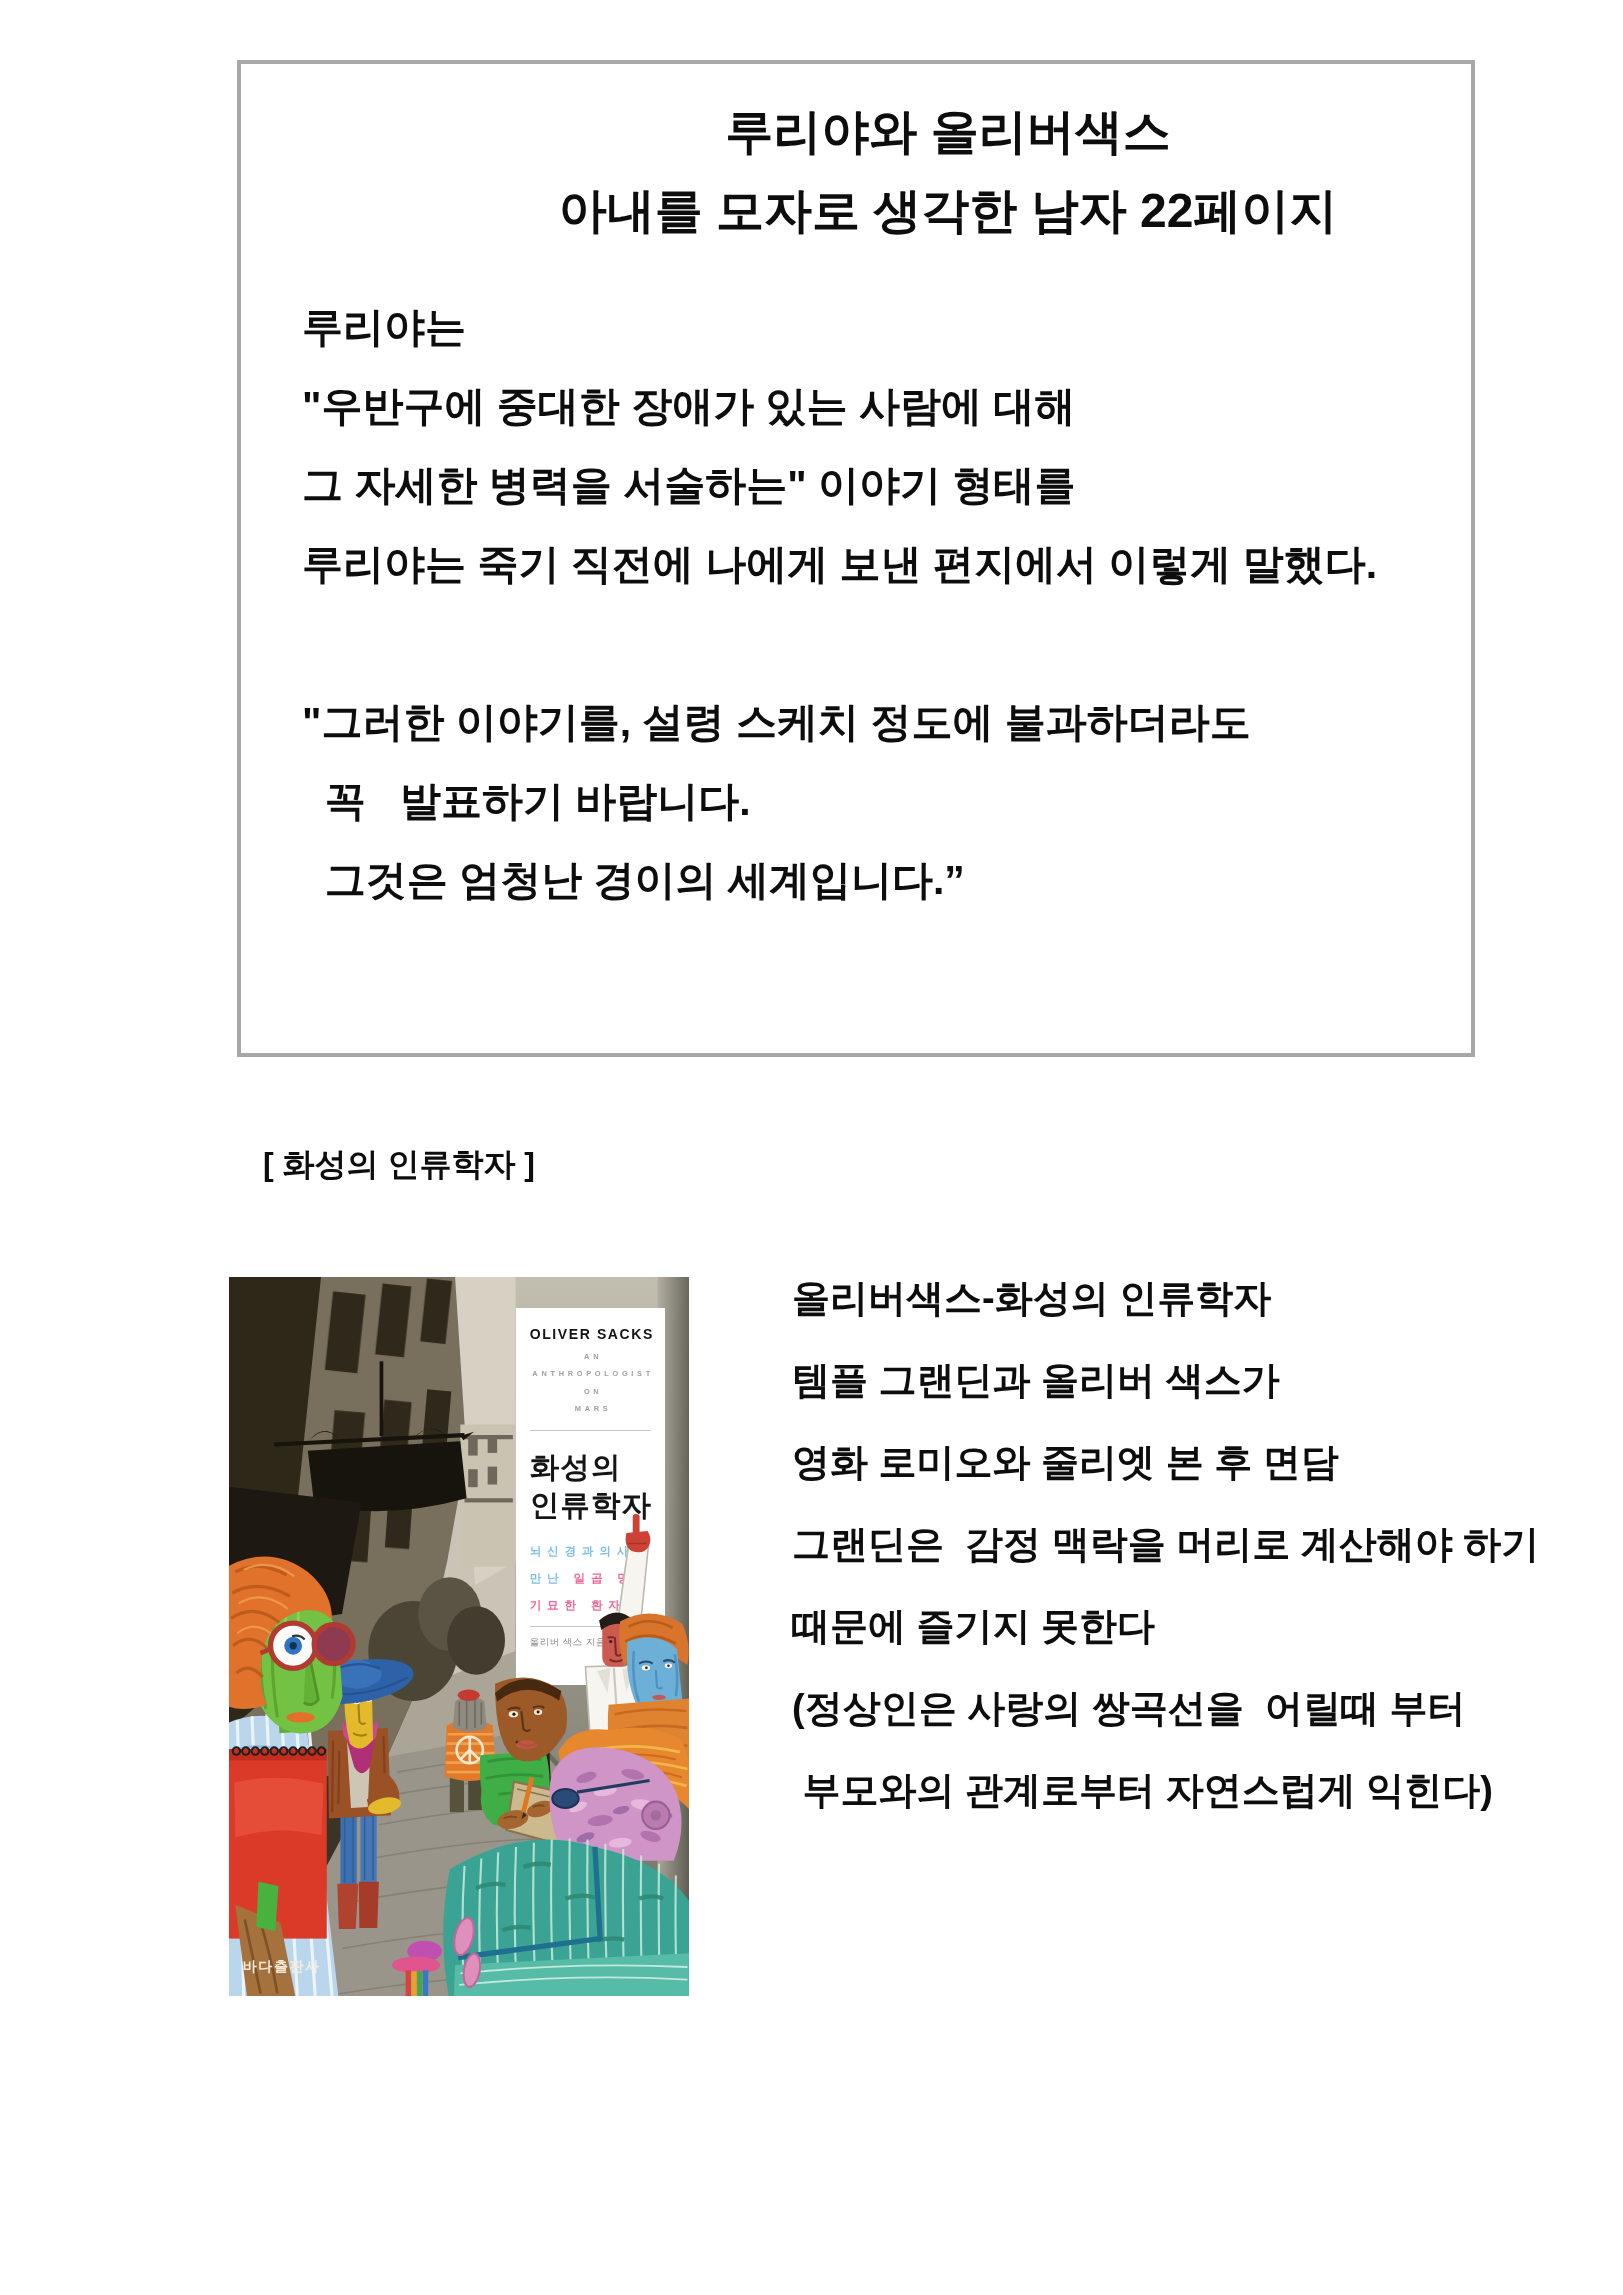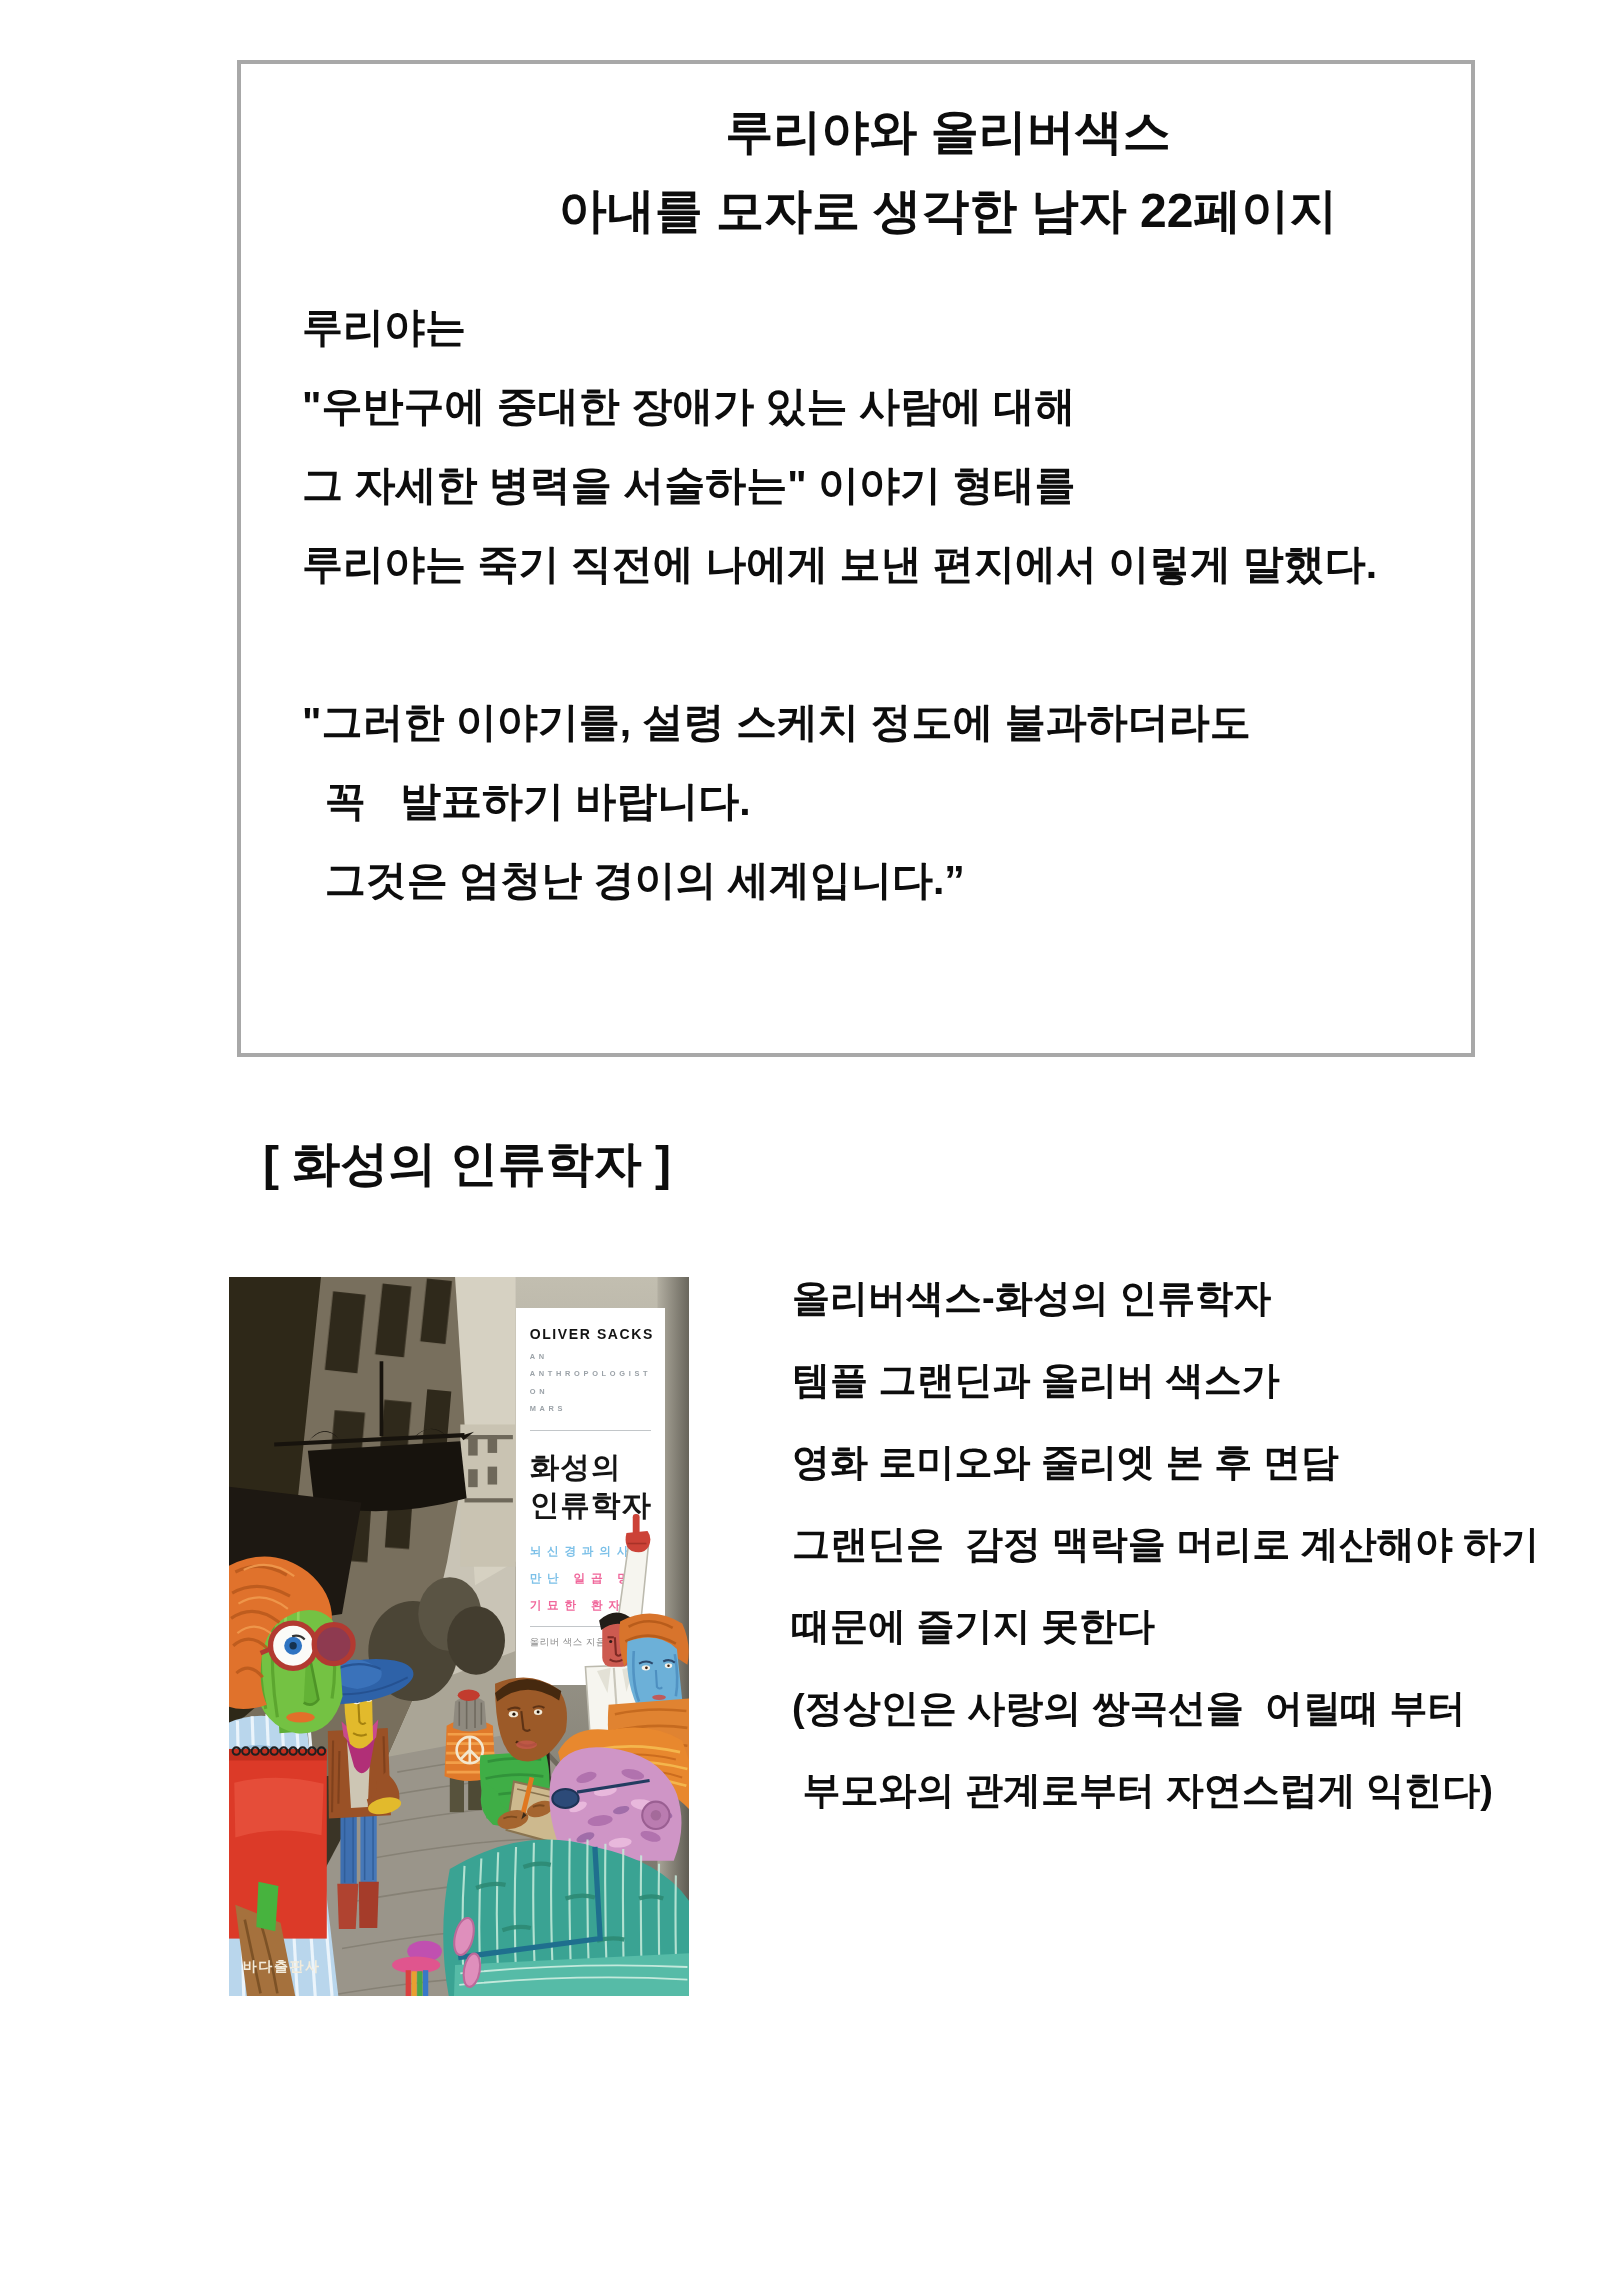--- a/index.html
+++ b/index.html
@@ -12,34 +12,34 @@
     position:absolute;left:237px;top:60px;width:1238px;height:997px;
     border:4.2px solid #a8a8a8;box-sizing:border-box;background:#ffffff;
   }
   .qb-titles{margin-top:28px;text-align:center;padding-left:184px;}
   .qb-title{font-size:48px;font-weight:700;line-height:79px;white-space:pre-wrap;color:#0d0d0d;}
   .qb-body{margin-top:38px;padding-left:61px;}
   .kline{font-size:41px;font-weight:700;line-height:79px;min-height:79px;white-space:pre-wrap;color:#0d0d0d;}
   
   .section-heading{
     position:absolute;left:263px;top:1127px;margin:0;
-    font-size:48px;font-weight:700;line-height:74px;white-space:pre-wrap;color:#0d0d0d;
+    font-size:32px;font-weight:700;line-height:74px;white-space:pre-wrap;color:#0d0d0d;
   }
   
   .book-cover{position:absolute;left:229px;top:1277px;width:460px;height:719px;margin:0;border-radius:9px;}
   .book-cover svg{position:absolute;left:0;top:0;width:100%;height:100%;display:block;}
   .bg-art{z-index:1;}
   .figures-art{z-index:3;pointer-events:none;}
   .panel{
     position:absolute;left:287px;top:30.5px;width:149px;height:377px;z-index:2;
     background:#ffffff;box-sizing:border-box;padding:18px 8.4px 0 13.7px;
   }
   .p-author{font-size:14px;font-weight:700;letter-spacing:1.6px;color:#141414;white-space:nowrap;}
   .p-sub{margin-top:6.3px;color:#9aa1a7;font-size:7.4px;font-weight:700;letter-spacing:3.7px;line-height:17.4px;}
-  .p-sub div{white-space:nowrap;}
+  .p-sub div{white-space:nowrap;text-align:center;}
   .p-div{height:1.1px;background:#c2c6c9;margin:12.6px 5.3px 13.7px 0;}
   .p-title{font-size:29.5px;font-weight:800;line-height:38px;letter-spacing:1.1px;color:#151515;white-space:nowrap;margin-top:17px;}
   .p-tag{margin-top:12.6px;font-size:11.6px;font-weight:700;letter-spacing:5.8px;line-height:27px;}
   .p-tag div{white-space:nowrap;}
   .tag-blue{color:#7cc0e8;}
   .tag-pink{color:#f0679b;}
   .p-div2{height:1.1px;background:#c2c6c9;margin:8.4px 5.3px 8.4px 0;}
   .p-credit{font-size:9.5px;color:#8d8d8d;letter-spacing:0.5px;white-space:nowrap;}
   .publisher{
     position:absolute;left:13.7px;top:681px;z-index:4;

